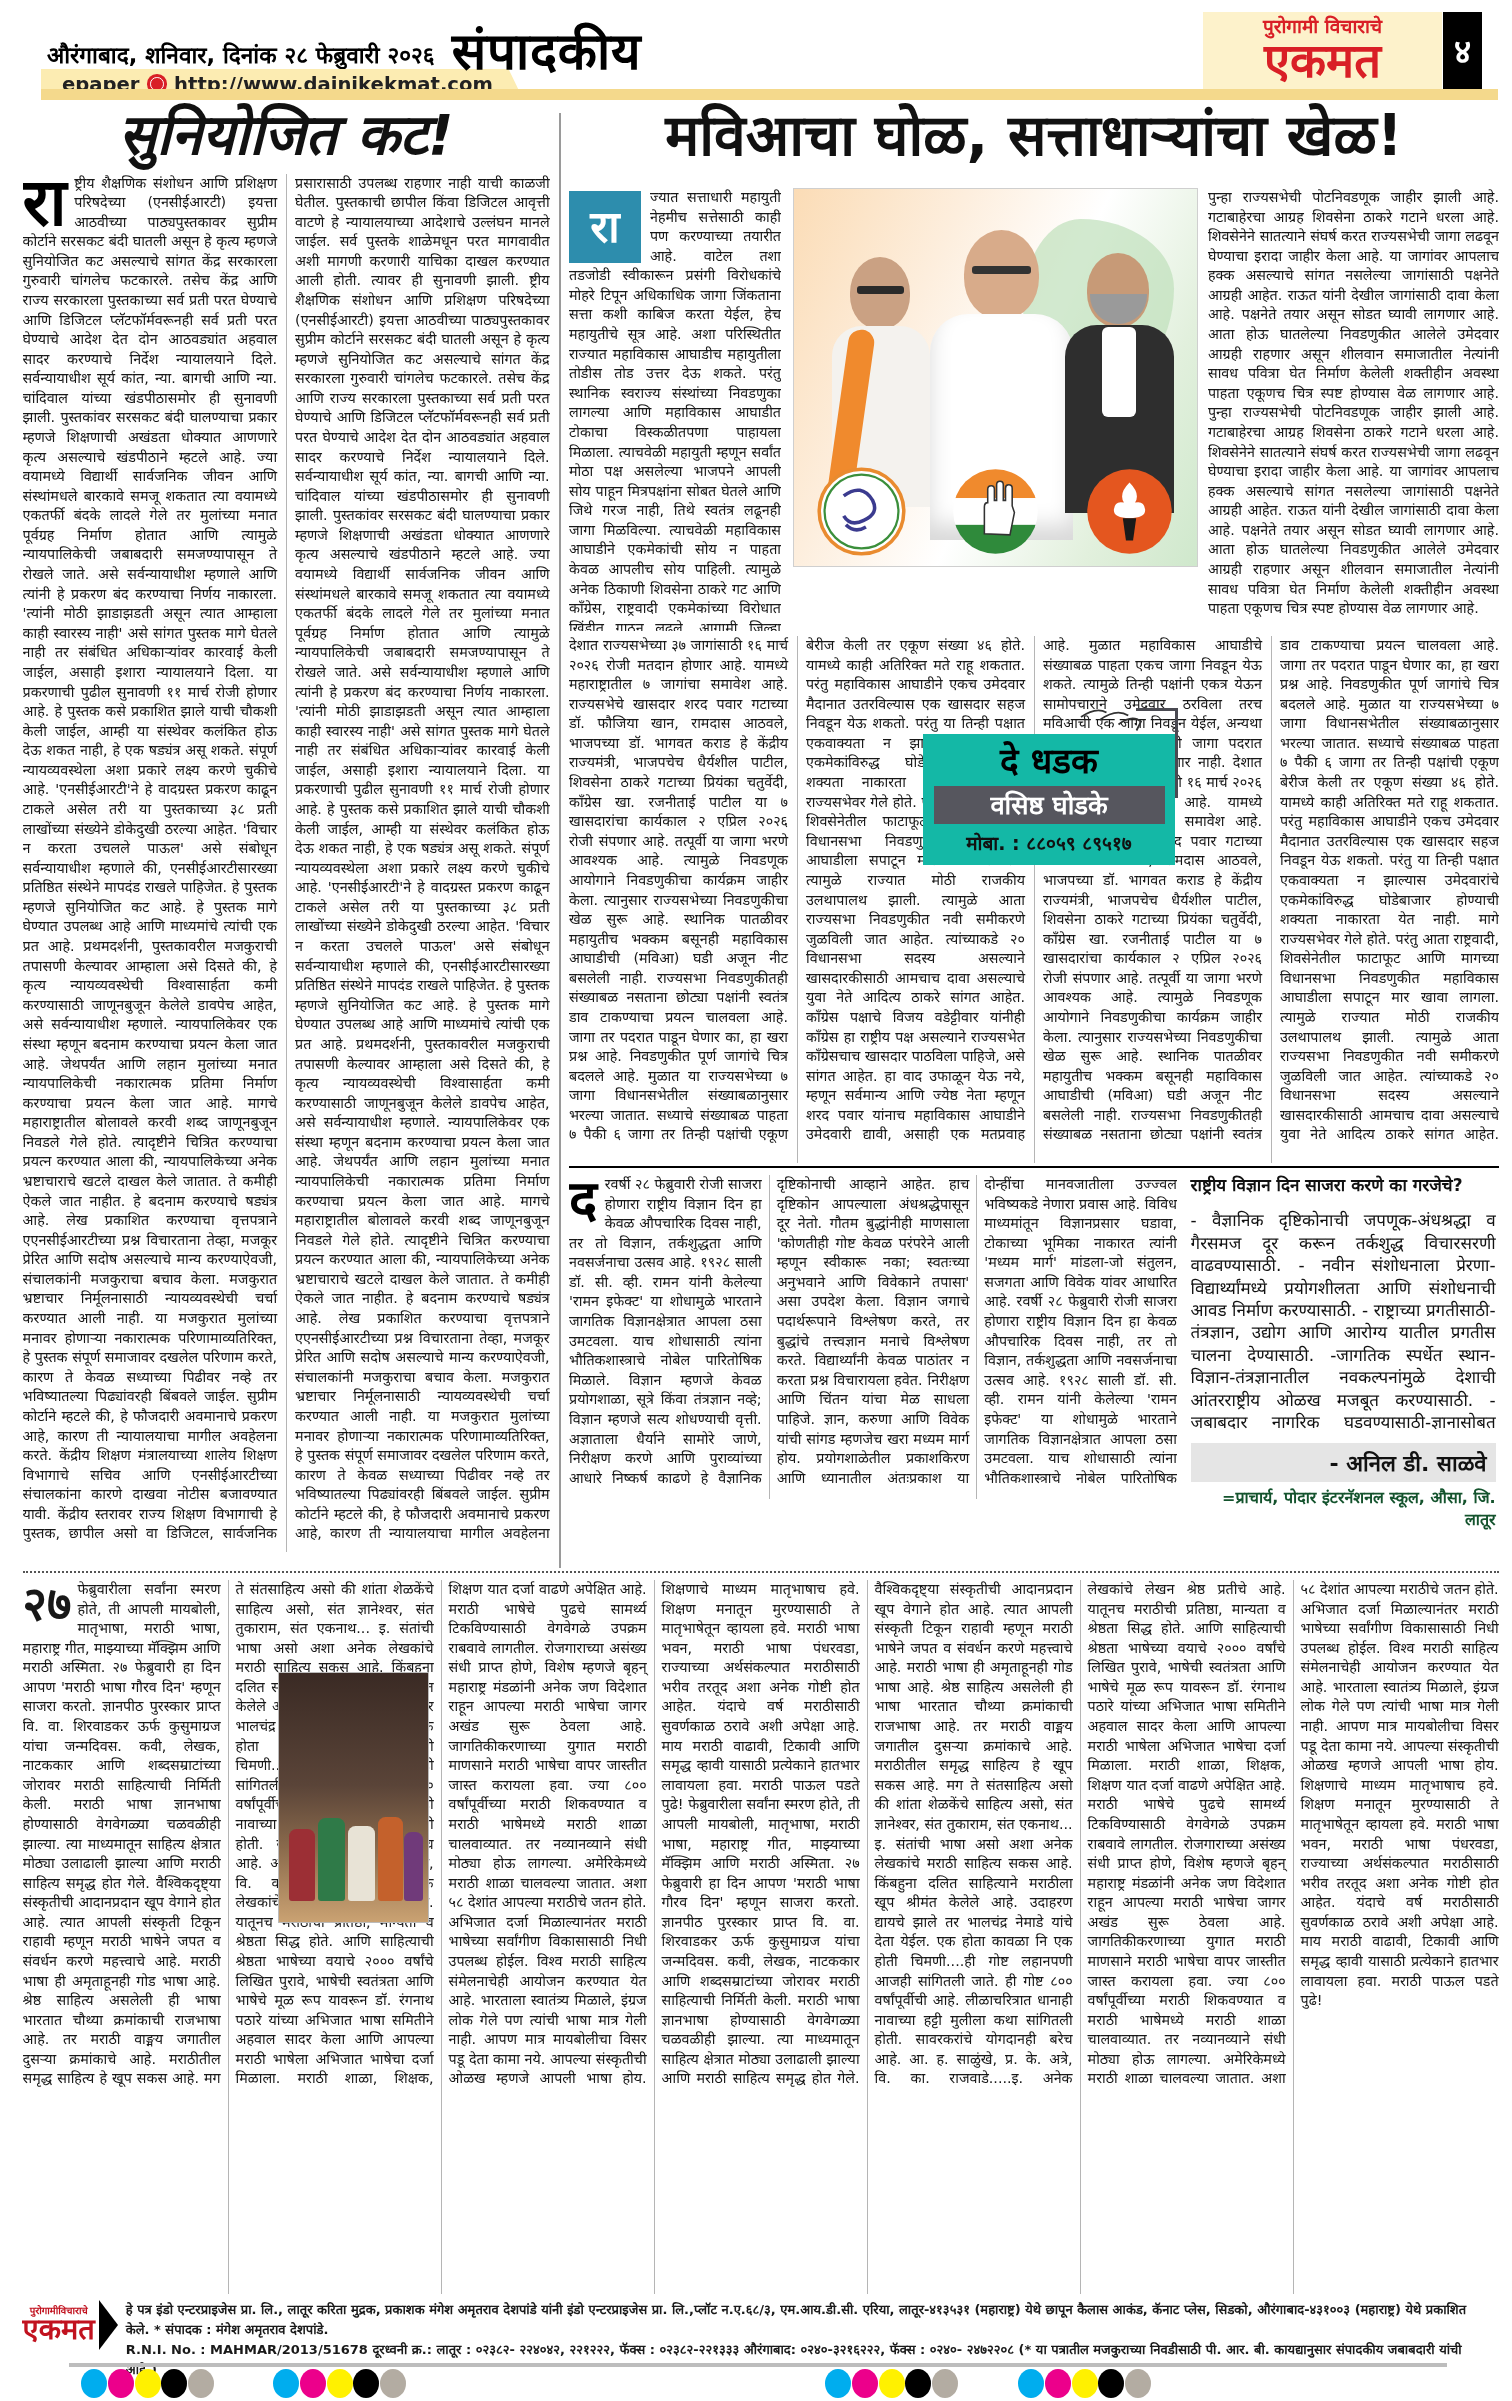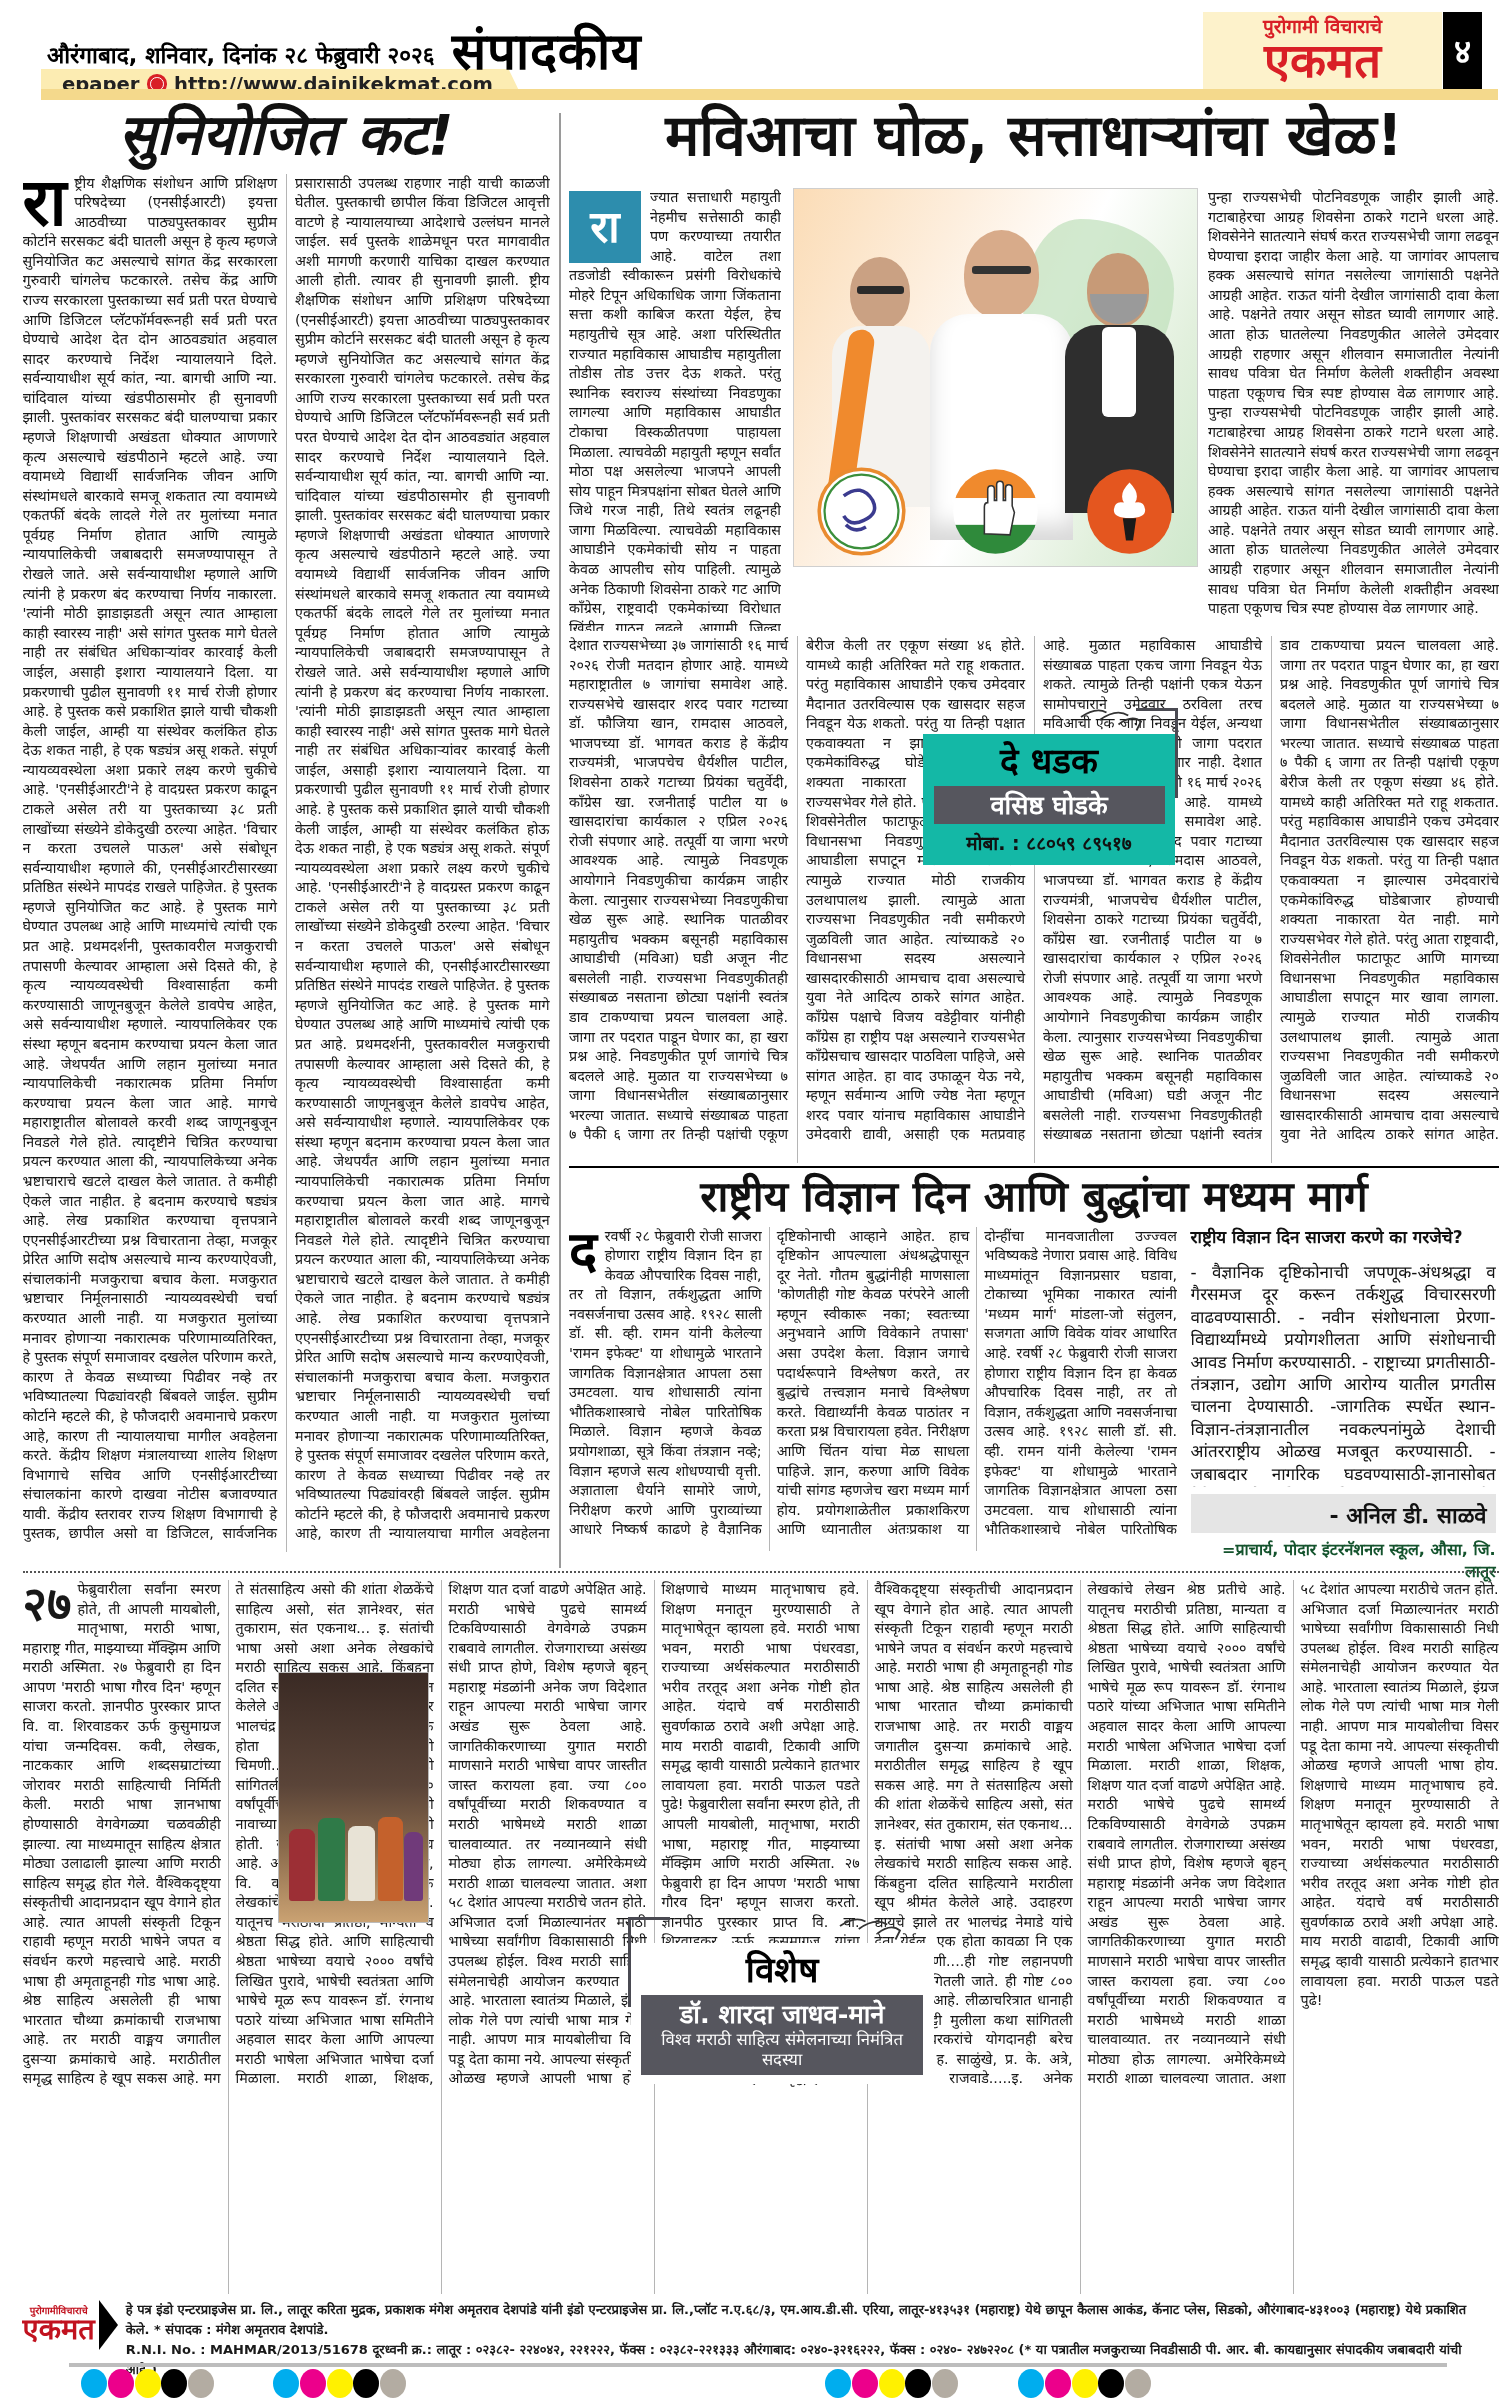--- a/index.html
+++ b/index.html
@@ -205,21 +205,20 @@
             <div class="nm">वसिष्ठ घोडके</div>
           </div>
         <div class="mob">मोबा. : ८८०५९ ८९५१७</div>
       </div>
     </div>
   </div>
 
   <div class="hrule" style="left:569px;top:1166px;width:930px;height:2.3px;"></div>
 
   <div class="art3">
-    <h1>राष्ट्रीय विज्ञान दिन आणि बुद्धांचा मध्यम मार्ग</h1>
     <div class="art3-flex">
       <div class="art3-text bodytext colrule">
         <span class="dropcap" style="font-size:53px;">द</span><span>रवर्षी २८ फेब्रुवारी रोजी साजरा होणारा राष्ट्रीय विज्ञान दिन हा केवळ औपचारिक दिवस नाही, तर तो विज्ञान, तर्कशुद्धता आणि नवसर्जनाचा उत्सव आहे. १९२८ साली डॉ. सी. व्ही. रामन यांनी केलेल्या 'रामन इफेक्ट' या शोधामुळे भारताने जागतिक विज्ञानक्षेत्रात आपला ठसा उमटवला. याच शोधासाठी त्यांना भौतिकशास्त्राचे नोबेल पारितोषिक मिळाले. विज्ञान म्हणजे केवळ प्रयोगशाळा, सूत्रे किंवा तंत्रज्ञान नव्हे; विज्ञान म्हणजे सत्य शोधण्याची वृत्ती. अज्ञाताला धैर्याने सामोरे जाणे, निरीक्षण करणे आणि पुराव्यांच्या आधारे निष्कर्ष काढणे हे वैज्ञानिक दृष्टिकोनाची आव्हाने आहेत. हाच दृष्टिकोन आपल्याला अंधश्रद्धेपासून दूर नेतो. गौतम बुद्धांनीही माणसाला 'कोणतीही गोष्ट केवळ परंपरेने आली म्हणून स्वीकारू नका; स्वतःच्या अनुभवाने आणि विवेकाने तपासा' असा उपदेश केला. विज्ञान जगाचे पदार्थरूपाने विश्लेषण करते, तर बुद्धांचे तत्त्वज्ञान मनाचे विश्लेषण करते. विद्यार्थ्यांनी केवळ पाठांतर न करता प्रश्न विचारायला हवेत. निरीक्षण आणि चिंतन यांचा मेळ साधला पाहिजे. ज्ञान, करुणा आणि विवेक यांची सांगड म्हणजेच खरा मध्यम मार्ग होय. प्रयोगशाळेतील प्रकाशकिरण आणि ध्यानातील अंतःप्रकाश या दोन्हींचा मानवजातीला उज्ज्वल भविष्यकडे नेणारा प्रवास आहे. विविध माध्यमांतून विज्ञानप्रसार घडावा, टोकाच्या भूमिका नाकारत त्यांनी 'मध्यम मार्ग' मांडला-जो संतुलन, सजगता आणि विवेक यांवर आधारित आहे. रवर्षी २८ फेब्रुवारी रोजी साजरा होणारा राष्ट्रीय विज्ञान दिन हा केवळ औपचारिक दिवस नाही, तर तो विज्ञान, तर्कशुद्धता आणि नवसर्जनाचा उत्सव आहे. १९२८ साली डॉ. सी. व्ही. रामन यांनी केलेल्या 'रामन इफेक्ट' या शोधामुळे भारताने जागतिक विज्ञानक्षेत्रात आपला ठसा उमटवला. याच शोधासाठी त्यांना भौतिकशास्त्राचे नोबेल पारितोषिक मिळाले. विज्ञान म्हणजे केवळ प्रयोगशाळा, सूत्रे किंवा तंत्रज्ञान नव्हे; विज्ञान म्हणजे सत्य शोधण्याची वृत्ती. अज्ञाताला धैर्याने सामोरे जाणे, निरीक्षण करणे आणि पुराव्यांच्या आधारे निष्कर्ष काढणे हे वैज्ञानिक दृष्टिकोनाची आव्हाने आहेत. हाच दृष्टिकोन आपल्याला अंधश्रद्धेपासून दूर नेतो. गौतम बुद्धांनीही माणसाला 'कोणतीही गोष्ट केवळ परंपरेने आली म्हणून स्वीकारू नका; स्वतःच्या अनुभवाने आणि विवेकाने तपासा' असा उपदेश केला. विज्ञान जगाचे पदार्थरूपाने विश्लेषण करते, तर बुद्धांचे तत्त्वज्ञान मनाचे विश्लेषण करते. विद्यार्थ्यांनी केवळ पाठांतर न करता प्रश्न विचारायला हवेत. निरीक्षण आणि चिंतन यांचा मेळ साधला पाहिजे. ज्ञान, करुणा आणि विवेक यांची सांगड म्हणजेच खरा मध्यम मार्ग होय. प्रयोगशाळेतील प्रकाशकिरण आणि ध्यानातील अंतःप्रकाश या दोन्हींचा मानवजातीला उज्ज्वल भविष्यकडे नेणारा प्रवास आहे. विविध माध्यमांतून विज्ञानप्रसार घडावा, टोकाच्या भूमिका नाकारत त्यांनी 'मध्यम मार्ग' मांडला-जो संतुलन, सजगता आणि विवेक यांवर आधारित आहे.</span>
       </div>
       <div class="art3-side">
         <div class="sidebox-title">राष्ट्रीय विज्ञान दिन साजरा करणे का गरजेचे?</div>
         <div class="sidebox-points">- वैज्ञानिक दृष्टिकोनाची जपणूक-अंधश्रद्धा व गैरसमज दूर करून तर्कशुद्ध विचारसरणी वाढवण्यासाठी.   - नवीन संशोधनाला प्रेरणा- विद्यार्थ्यांमध्ये प्रयोगशीलता आणि संशोधनाची आवड निर्माण करण्यासाठी.   - राष्ट्राच्या प्रगतीसाठी-तंत्रज्ञान, उद्योग आणि आरोग्य यातील प्रगतीस चालना देण्यासाठी.   -जागतिक स्पर्धेत स्थान- विज्ञान-तंत्रज्ञानातील नवकल्पनांमुळे देशाची आंतरराष्ट्रीय ओळख मजबूत करण्यासाठी.   - जबाबदार नागरिक घडवण्यासाठी-ज्ञानासोबत नैतिक मूल्ये आणि सामाजिक भान वाढवण्यासाठी. राष्ट्रीय विज्ञान दिन हा केवळ एका शोधाचा गौरव नसून विचारांच्या क्रांतीचा उत्सव आहे. विज्ञानाची जिज्ञासा आणि बुद्धांची करुणा यांची सांगड घालत आपण अधिक सुजाण, संवेदनशील आणि प्रगत भारत घडवू या.</div>
         <div class="byline-chip">- अनिल डी. साळवे</div>
         <div class="affiliation">=प्राचार्य, पोदार इंटरनॅशनल स्कूल, औसा, जि. लातूर</div>
       </div>
@@ -235,32 +234,20 @@
 
 
     <div class="art4-photo">
       <div class="fig" style="left:10.5px;width:25.6px;height:72px;background:#9c2f35;"></div>
       <div class="fig" style="left:39px;width:27px;height:83px;background:#2f7a48;"></div>
       <div class="fig" style="left:69px;width:27px;height:75px;background:#e8e3d6;"></div>
       <div class="fig" style="left:99px;width:25.6px;height:84px;background:#c4612c;"></div>
       <div class="fig" style="left:125px;width:19.6px;height:69px;background:#703a7a;"></div>
     </div>
 
-    <div class="author-box art4-special">
-      <div class="bracket-v" style="left:-3px;right:auto;"></div>
-      <div class="bracket-h" style="left:-3px;right:auto;"></div>
-      <svg class="quill" width="68" height="30" viewBox="0 0 90 40">
-        <path d="M5 20 q20 -14 34 -6 M30 24 q22 -16 38 -6 M55 30 q18 -14 30 -4 l-6 12" fill="none" stroke="#333" stroke-width="2.4"></path>
-      </svg>
-      <div class="kicker">विशेष</div>
-      <div class="graybar">
-        <div class="nm">डॉ. शारदा जाधव-माने</div>
-        <div class="role">विश्व मराठी साहित्य संमेलनाच्या निमंत्रित सदस्या</div>
-      </div>
-    </div>
   </div>
 
   <div class="footer">
     <div class="f-logo">
       <div class="stack">
         <div class="t1">पुरोगामीविचाराचे</div>
         <div class="t2">एकमत</div>
       </div>
       <div class="f-tri"></div>
     </div>

